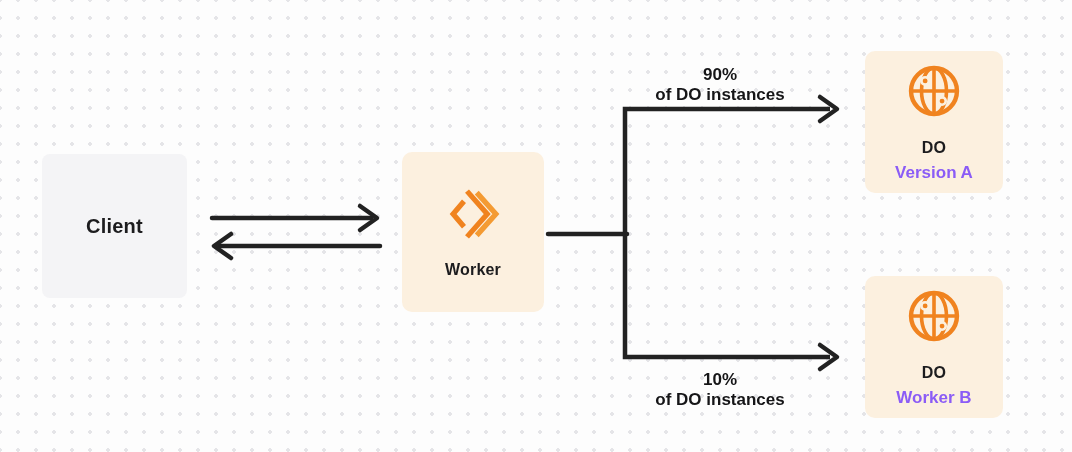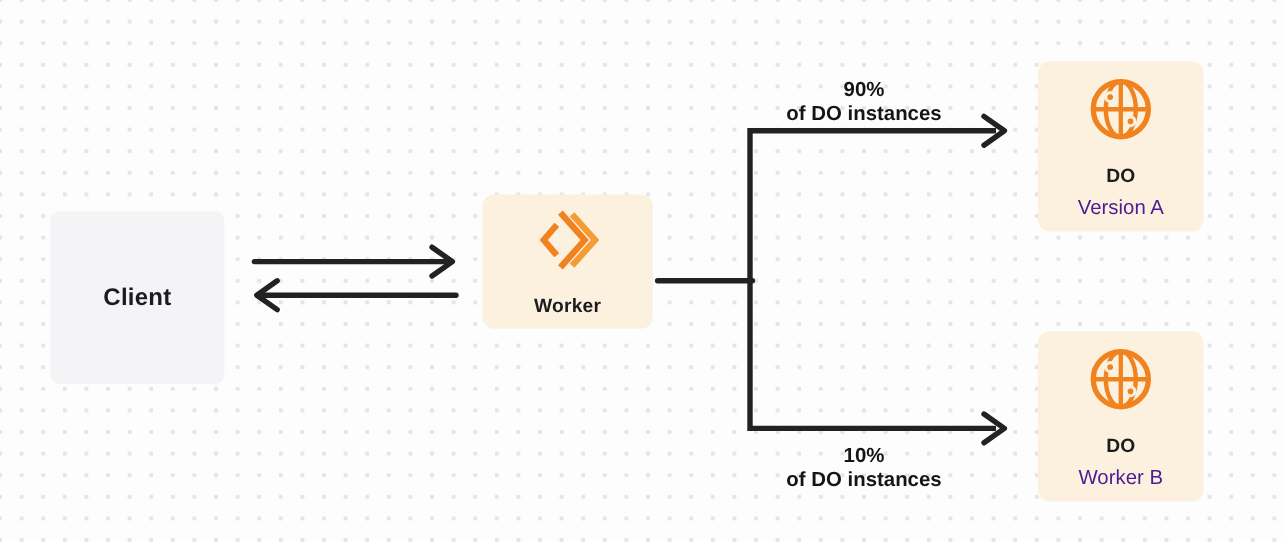--- a/index.html
+++ b/index.html
@@ -27,29 +27,29 @@
   .node {
     position: absolute;
     border-radius: 10px;
     display: flex;
     flex-direction: column;
     align-items: center;
     justify-content: center;
     box-sizing: border-box;
   }
   .client-box {
-    left: 42px; top: 176px;
+    left: 42px; top: 154px;
     width: 145px; height: 144px;
     background: #f4f4f6;
     border-radius: 8px;
   }
   .client-box .node-title { font-size: 20px; }
   .worker-box {
-    left: 402px; top: 162px;
-    width: 142px; height: 112px;
+    left: 402px; top: 152px;
+    width: 142px; height: 160px;
     background: #fcf0df;
   }
   .worker-box .logo { width: 54px; height: 62px; margin-bottom: 14px; }
   .do-box {
     width: 138px; height: 142px;
     background: #fcf0df;
     justify-content: flex-start;
     padding-top: 11px;
   }
   .do-box-a { left: 865px; top: 51px;  position: absolute; }
@@ -58,22 +58,22 @@
   .node-title {
     font-size: 16px;
     font-weight: 700;
     color: #1c1c1e;
     line-height: 22px;
     letter-spacing: .2px;
   }
   .do-box .node-title { margin-top: 17px; }
   .node-subtitle {
     font-size: 17px;
-    font-weight: 400;
-    color: #4c1d95;
+    font-weight: 700;
+    color: #8b5cf6;
     line-height: 20px;
     margin-top: 4px;
   }
   .branch-label {
     position: absolute;
     left: 620px;
     width: 200px;
     text-align: center;
     color: #151517;
     font-size: 17px;

